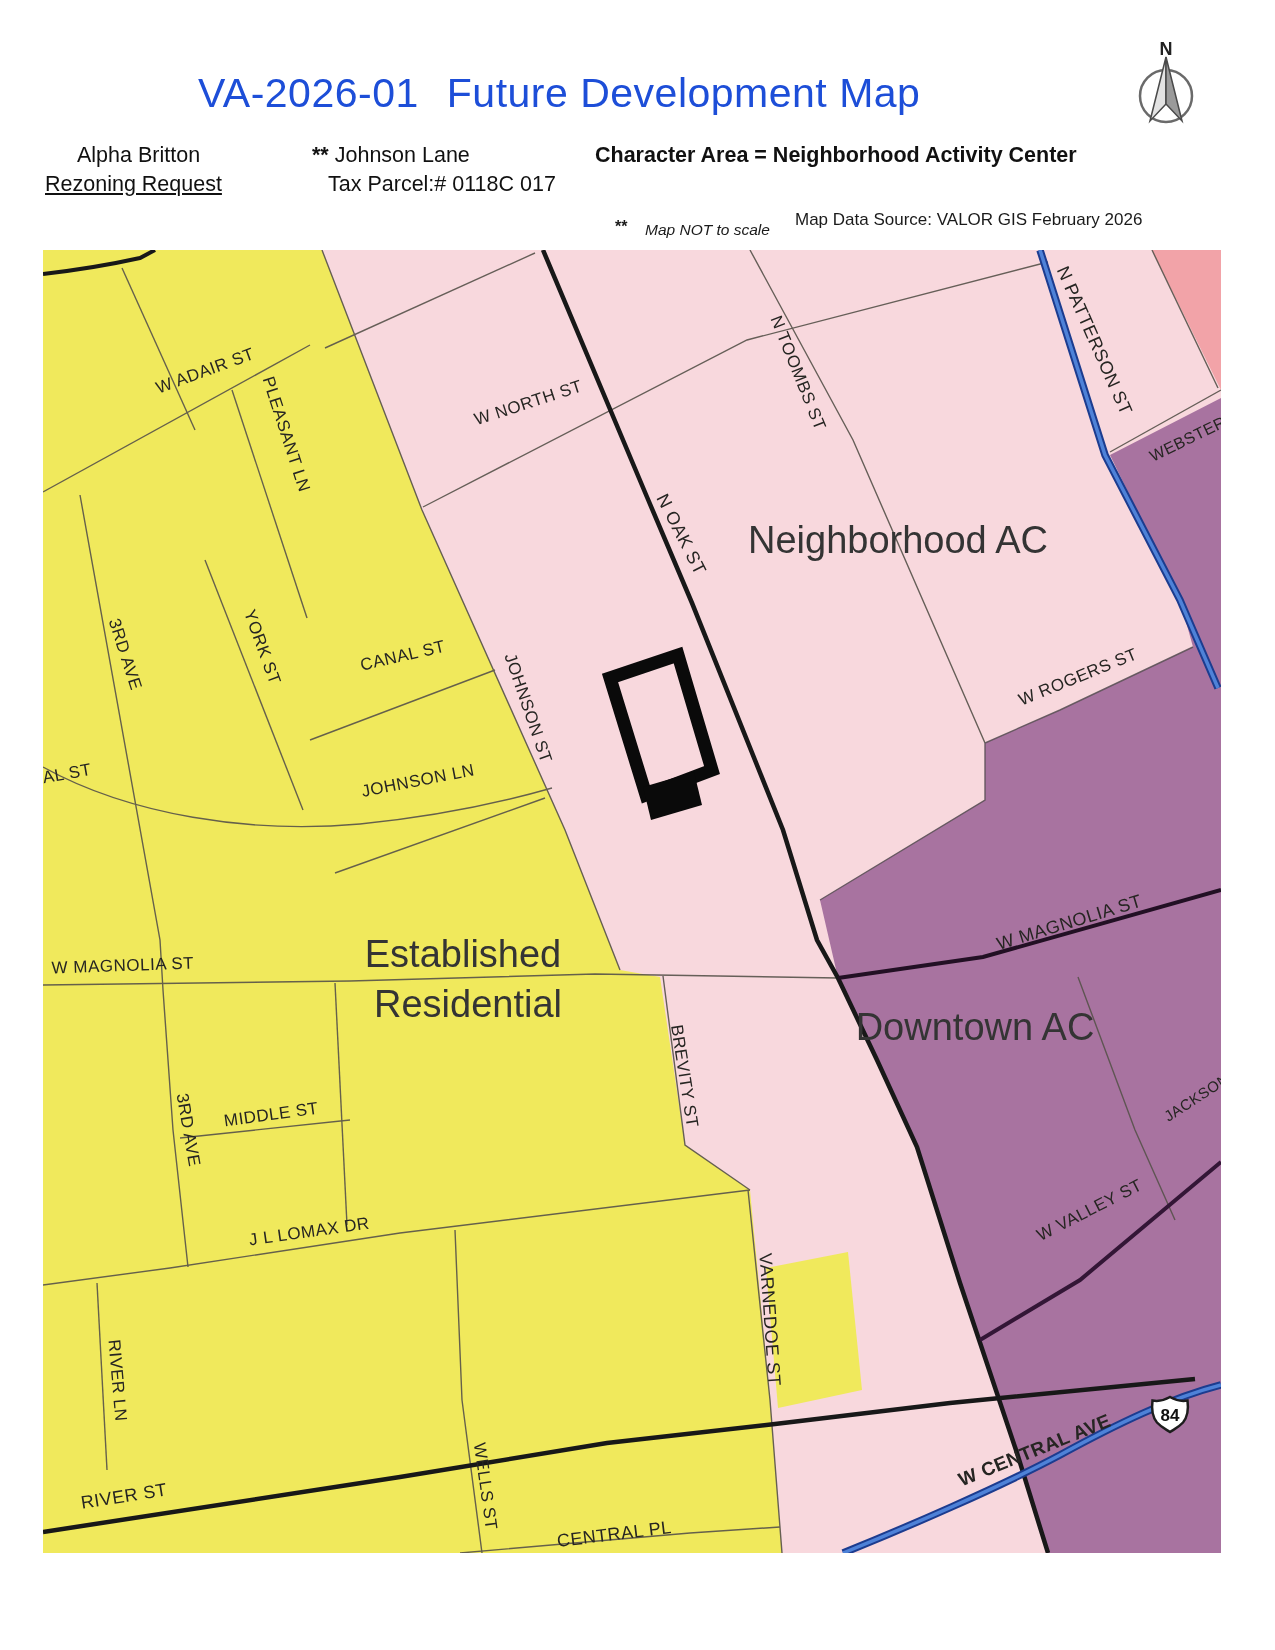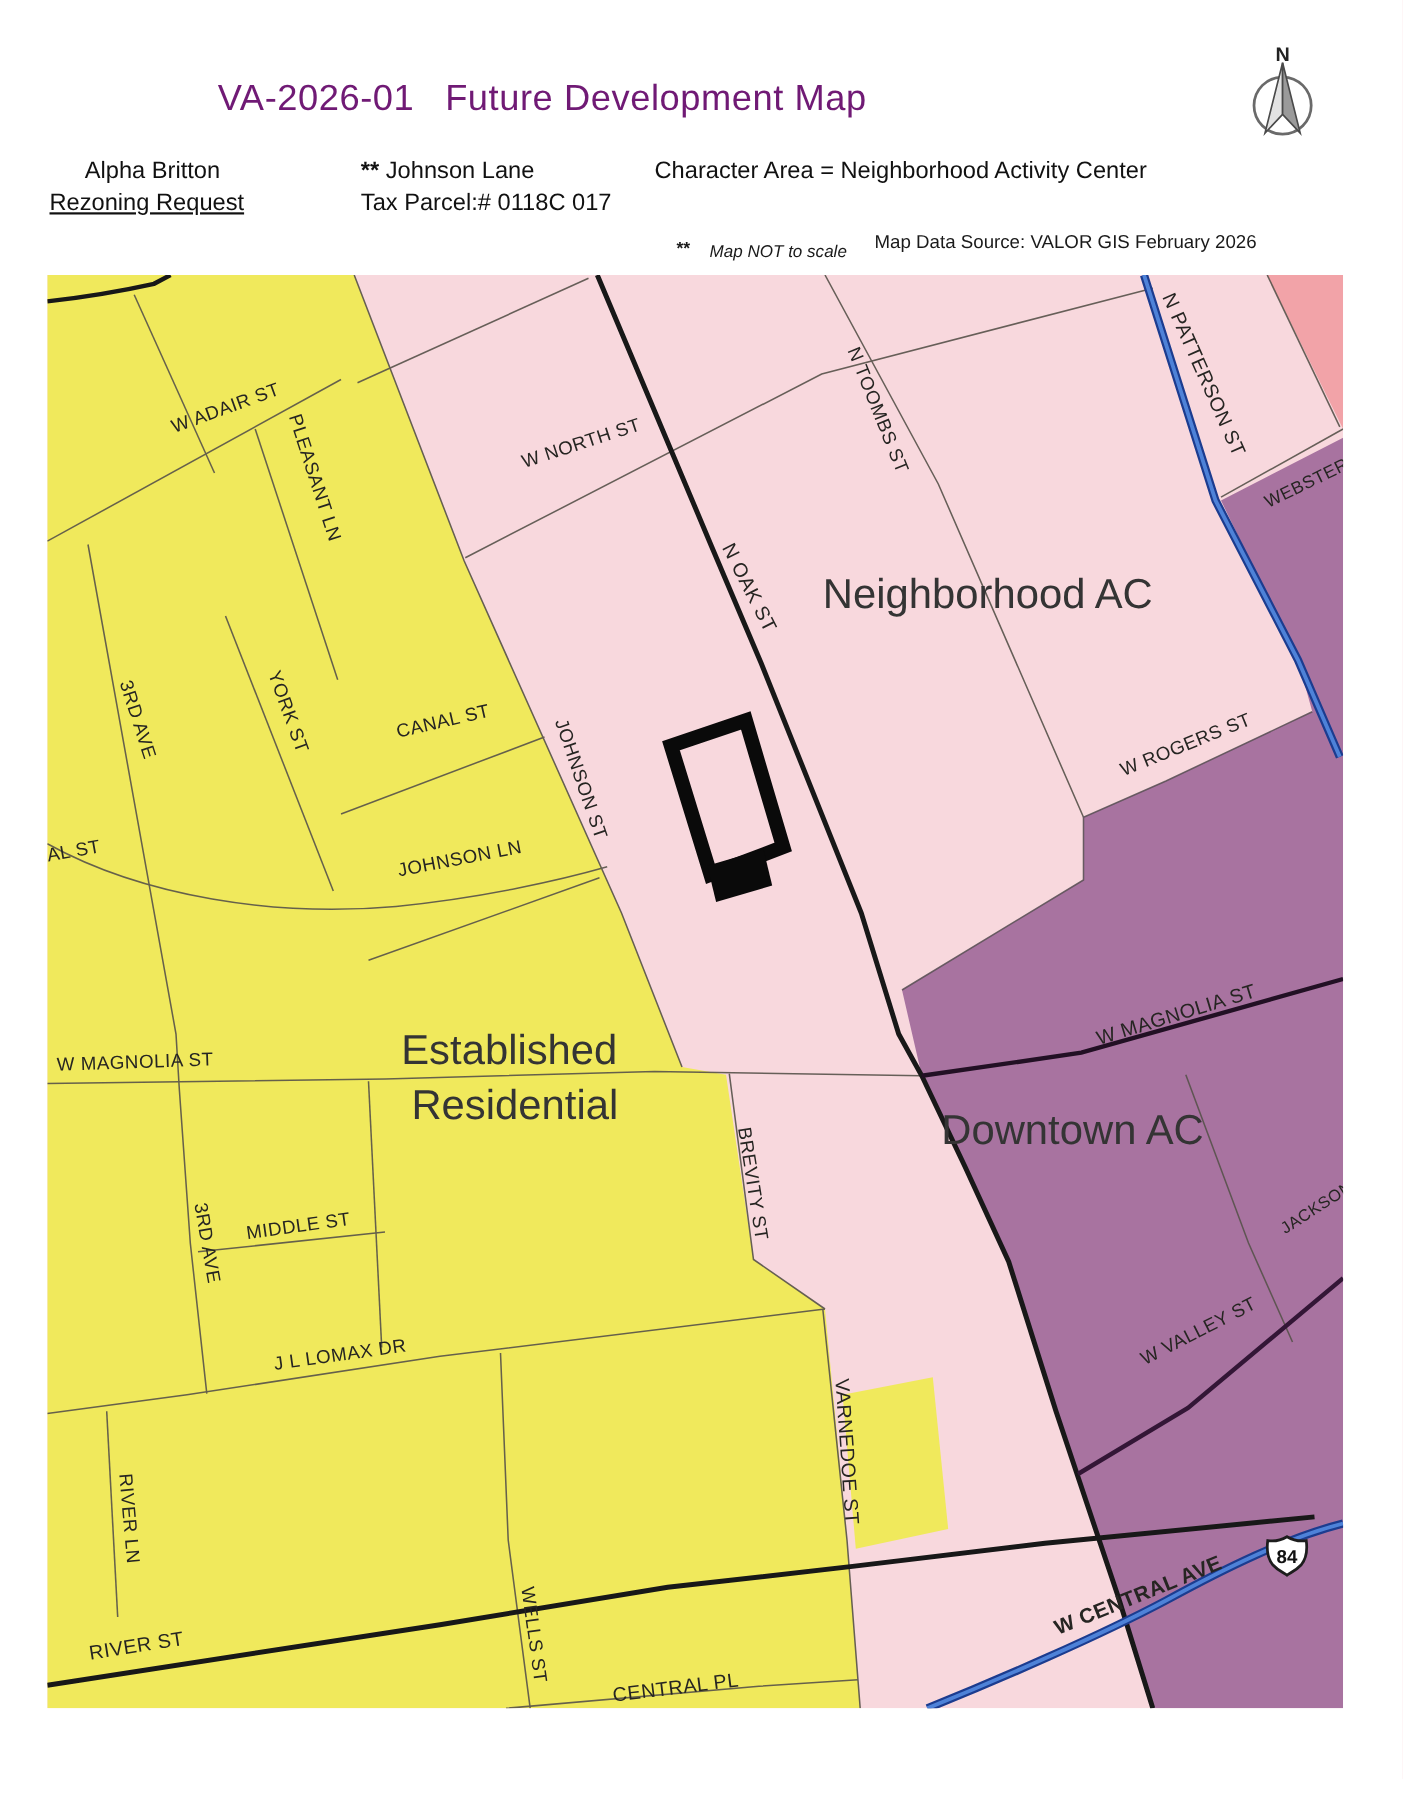--- a/index.html
+++ b/index.html
@@ -1,26 +1,26 @@
 <!DOCTYPE html>
 <html><head>
 <meta charset="utf-8">
 <style>
   html,body{margin:0;padding:0;background:#fff;}
   body{width:1275px;height:1650px;position:relative;font-family:"Liberation Sans",sans-serif;color:#1a1a1a;overflow:hidden;}
   .abs{position:absolute;white-space:nowrap;}
-  .title{left:198px;top:70px;font-size:33px;letter-spacing:.5px;color:#701a75;}
+  .title{left:198px;top:70px;font-size:41px;letter-spacing:.5px;color:#1d4ed8;}
   .title .gap{margin-left:28px;}
   .h{font-size:21.5px;color:#111;}
   .a1{left:45px;top:143px;margin-left:32px;}
   .a2{left:45px;top:172px;text-decoration:underline;}
-  .b1{left:328px;top:143px;}
+  .b1{left:312px;top:143px;}
   .b2{left:328px;top:172px;}
   .b2 .val{}
-  .c1{left:595px;top:143px;}
+  .c1{left:595px;top:143px;font-weight:bold;}
   .note-marker{left:615px;top:218px;font-size:16px;font-weight:bold;}
   .note-text{left:645px;top:221px;font-size:15.5px;font-style:italic;}
   .note-src{left:795px;top:210px;font-size:17px;}
   svg{position:absolute;left:0;top:0;}
   svg text{font-family:"Liberation Sans",sans-serif;}
   .street-label{fill:#262522;letter-spacing:.5px;}
   .area-label{fill:#343434;letter-spacing:0;}
 </style>
 </head>
 <body>

